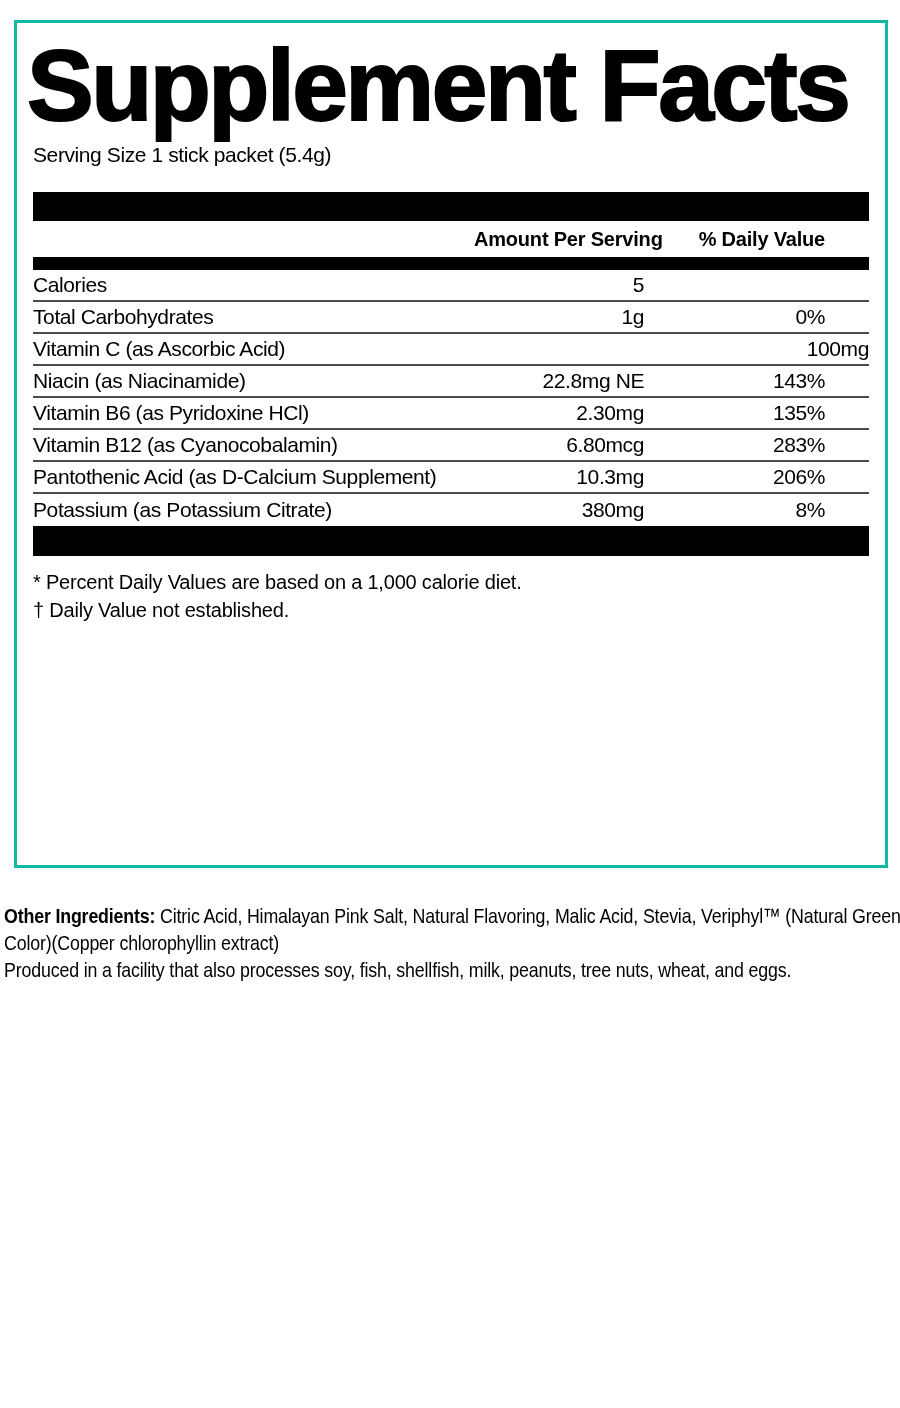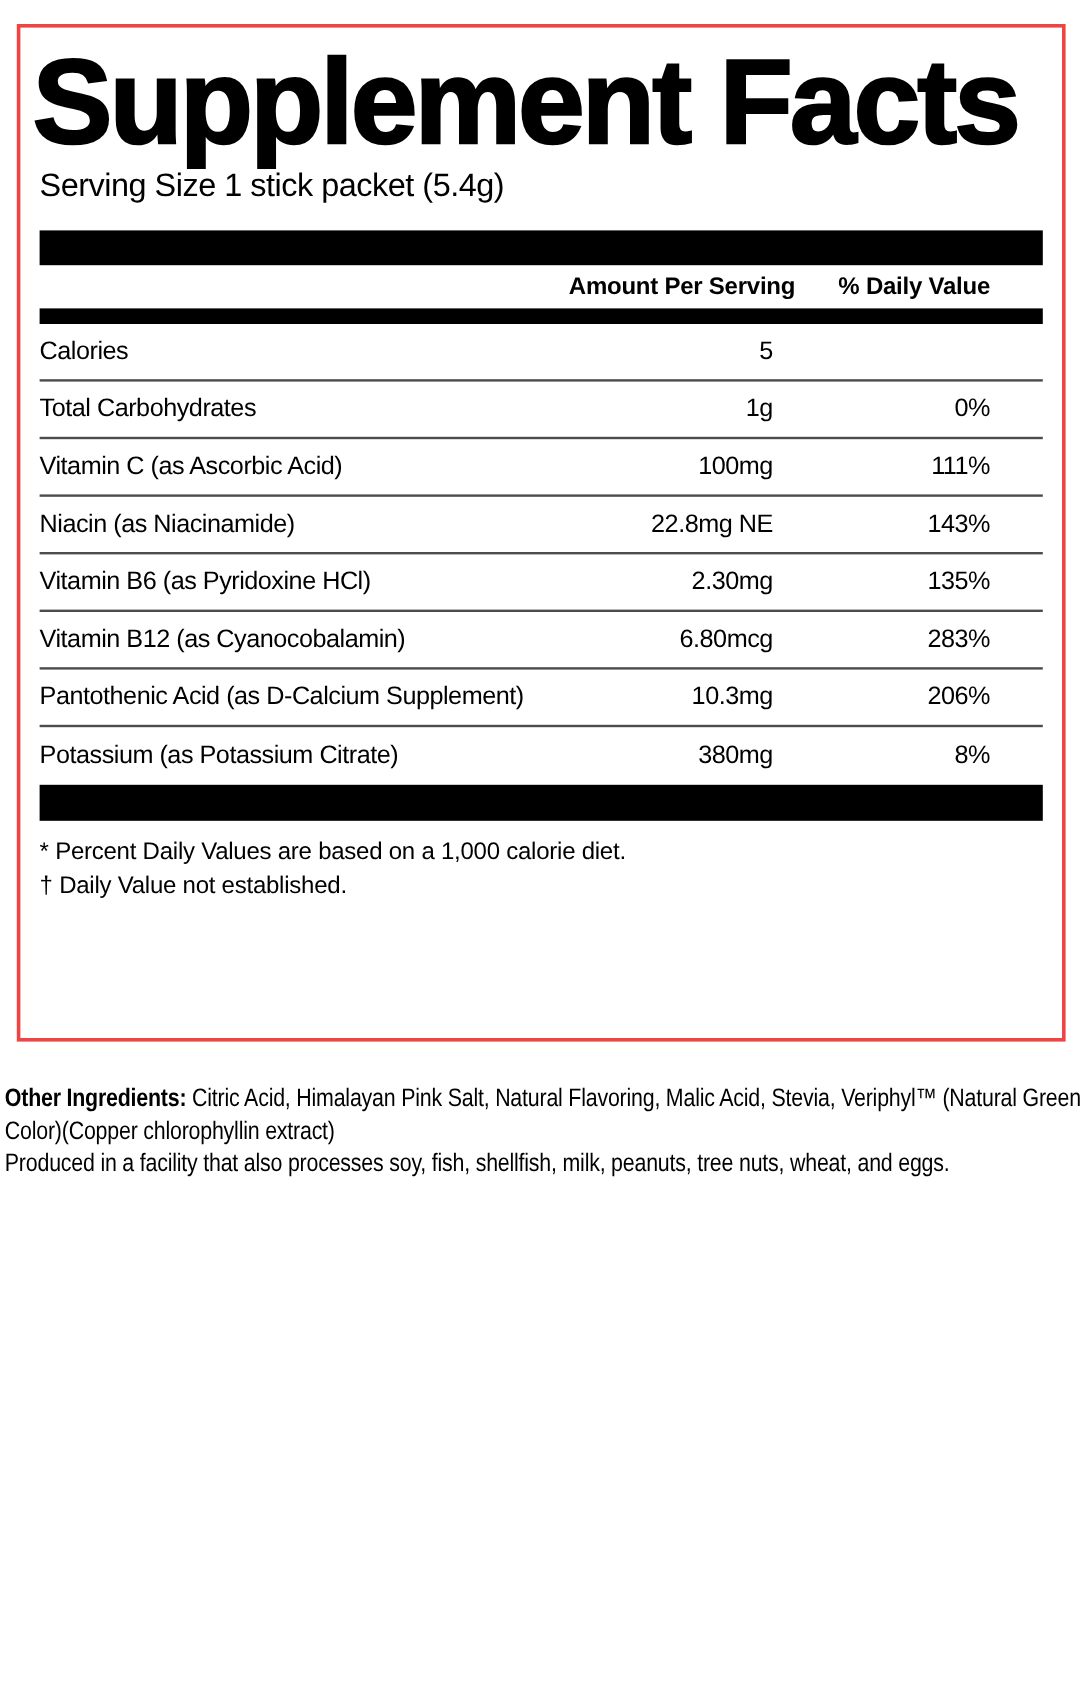--- a/index.html
+++ b/index.html
@@ -2,37 +2,37 @@
 <html><head>
 <meta charset="utf-8">
 <style>
   html, body { margin:0; padding:0; }
   body {
     width:900px; height:1408px; background:#ffffff; color:#000;
     font-family:"Liberation Sans", sans-serif; position:relative; overflow:hidden;
   }
   .facts-box {
     position:absolute; left:14px; top:20px; width:874px; height:848px;
-    border:3px solid #ef4444; box-sizing:border-box; padding:0 16px; background:#fff;
+    border:3px solid #14b8a6; box-sizing:border-box; padding:0 16px; background:#fff;
   }
   .title {
     font-size:100px; font-weight:bold; letter-spacing:-2.5px; line-height:1.0;
     margin:12px 0 0 -6px; white-space:nowrap; -webkit-text-stroke:2px #000;
   }
-  .serving-line { font-size:27px; line-height:39px; letter-spacing:-0.4px; }
+  .serving-line { font-size:21px; line-height:39px; letter-spacing:-0.4px; }
   .bar { background:#000; }
   .bar-top { height:29px; margin-top:18px; }
   .bar-mid { height:13px; }
   .bar-bottom { height:30px; }
   .head-row { display:flex; align-items:center; height:36px; font-weight:bold; font-size:20px; letter-spacing:-0.2px; }
   .cell-name { flex:1; text-align:left; }
   .cell-amount { width:170px; text-align:right; white-space:nowrap; }
   .cell-dv { width:225px; padding-right:44px; box-sizing:border-box; text-align:right; white-space:nowrap; }
   .facts-row {
-    display:flex; align-items:center; height:48px; box-sizing:border-box;
+    display:flex; align-items:center; height:32px; box-sizing:border-box;
     border-bottom:2px solid #4c4c4c; font-size:21px; letter-spacing:-0.4px;
   }
   .facts-row:last-child { border-bottom:none; }
   .footnotes { margin-top:12px; font-size:20px; line-height:28px; letter-spacing:-0.2px; }
   .other-info {
     position:absolute; left:4px; top:902px; width:1058px;
     transform:scaleX(0.848); transform-origin:top left;
     font-size:21px; line-height:27px; letter-spacing:-0.2px;
   }
   .other-info p { margin:0; }
@@ -62,21 +62,20 @@
       <div class="cell-dv"></div>
     </div>
     <div class="facts-row">
       <div class="cell-name">Total Carbohydrates</div>
       <div class="cell-amount">1g</div>
       <div class="cell-dv">0%</div>
     </div>
     <div class="facts-row">
       <div class="cell-name">Vitamin C (as Ascorbic Acid)</div>
       <div class="cell-amount">100mg</div>
-      <div class="cell-dv">111%</div>
     </div>
     <div class="facts-row">
       <div class="cell-name">Niacin (as Niacinamide)</div>
       <div class="cell-amount">22.8mg NE</div>
       <div class="cell-dv">143%</div>
     </div>
     <div class="facts-row">
       <div class="cell-name">Vitamin B6 (as Pyridoxine HCl)</div>
       <div class="cell-amount">2.30mg</div>
       <div class="cell-dv">135%</div>

